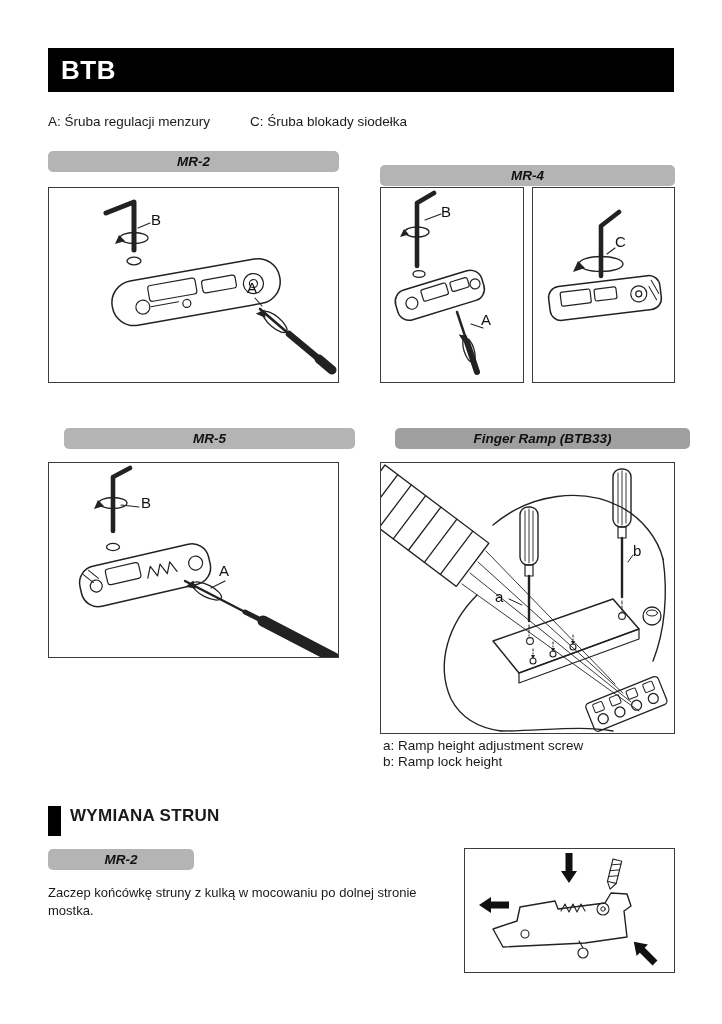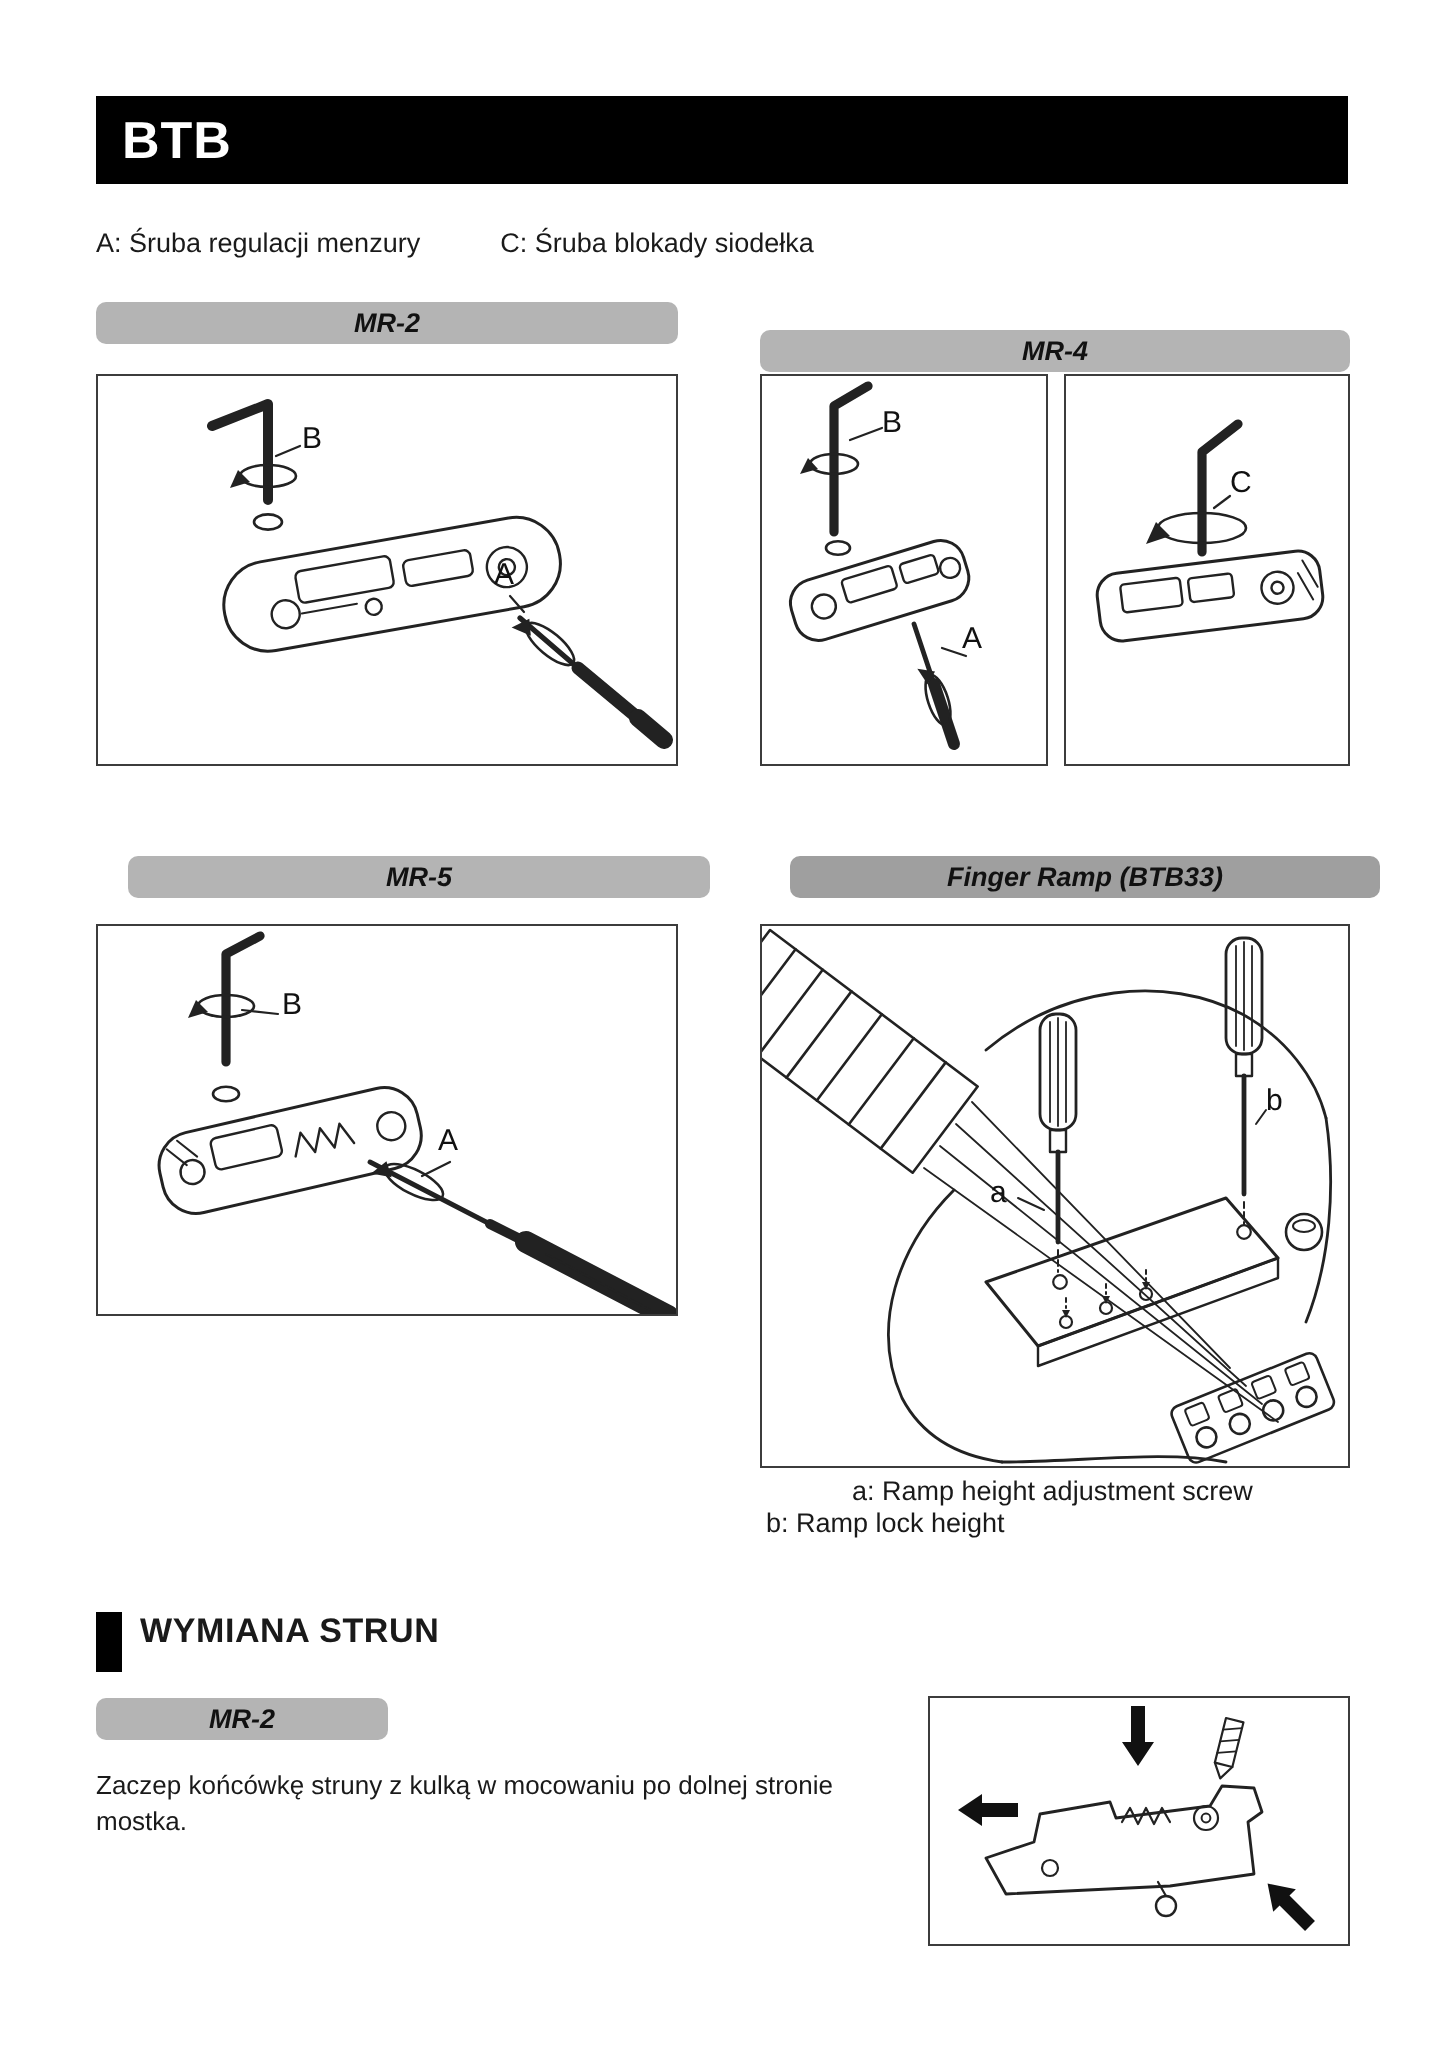--- a/index.html
+++ b/index.html
@@ -34,21 +34,21 @@
   }
   .dbox svg{display:block;}
   #box-mr2{left:48px;top:187px;width:289px;height:194px;}
   #box-mr4a{left:380px;top:187px;width:142px;height:194px;}
   #box-mr4b{left:532px;top:187px;width:141px;height:194px;}
   #box-mr5{left:48px;top:462px;width:289px;height:194px;}
   #box-ramp{left:380px;top:462px;width:293px;height:270px;}
   #box-string{left:464px;top:848px;width:209px;height:123px;}
   .dlabel{position:absolute;font-size:15px;color:#111;line-height:1;}
   .caption{position:absolute;left:383px;font-size:13.5px;color:#1a1a1a;}
-  #cap-a{top:738px;margin-left:43px;}
+  #cap-a{top:738px;}
   #cap-b{top:754px;}
   .section-head{position:absolute;left:48px;top:806px;display:flex;align-items:flex-start;gap:9px;}
   .section-head .bar{width:13px;height:30px;background:#000;}
   .section-head .txt{font-size:17px;font-weight:bold;letter-spacing:0.3px;}
   .body-text{position:absolute;left:48px;top:884px;width:400px;font-size:13px;line-height:1.35;}
 </style>
 </head>
 <body>
 
 <div class="page">

